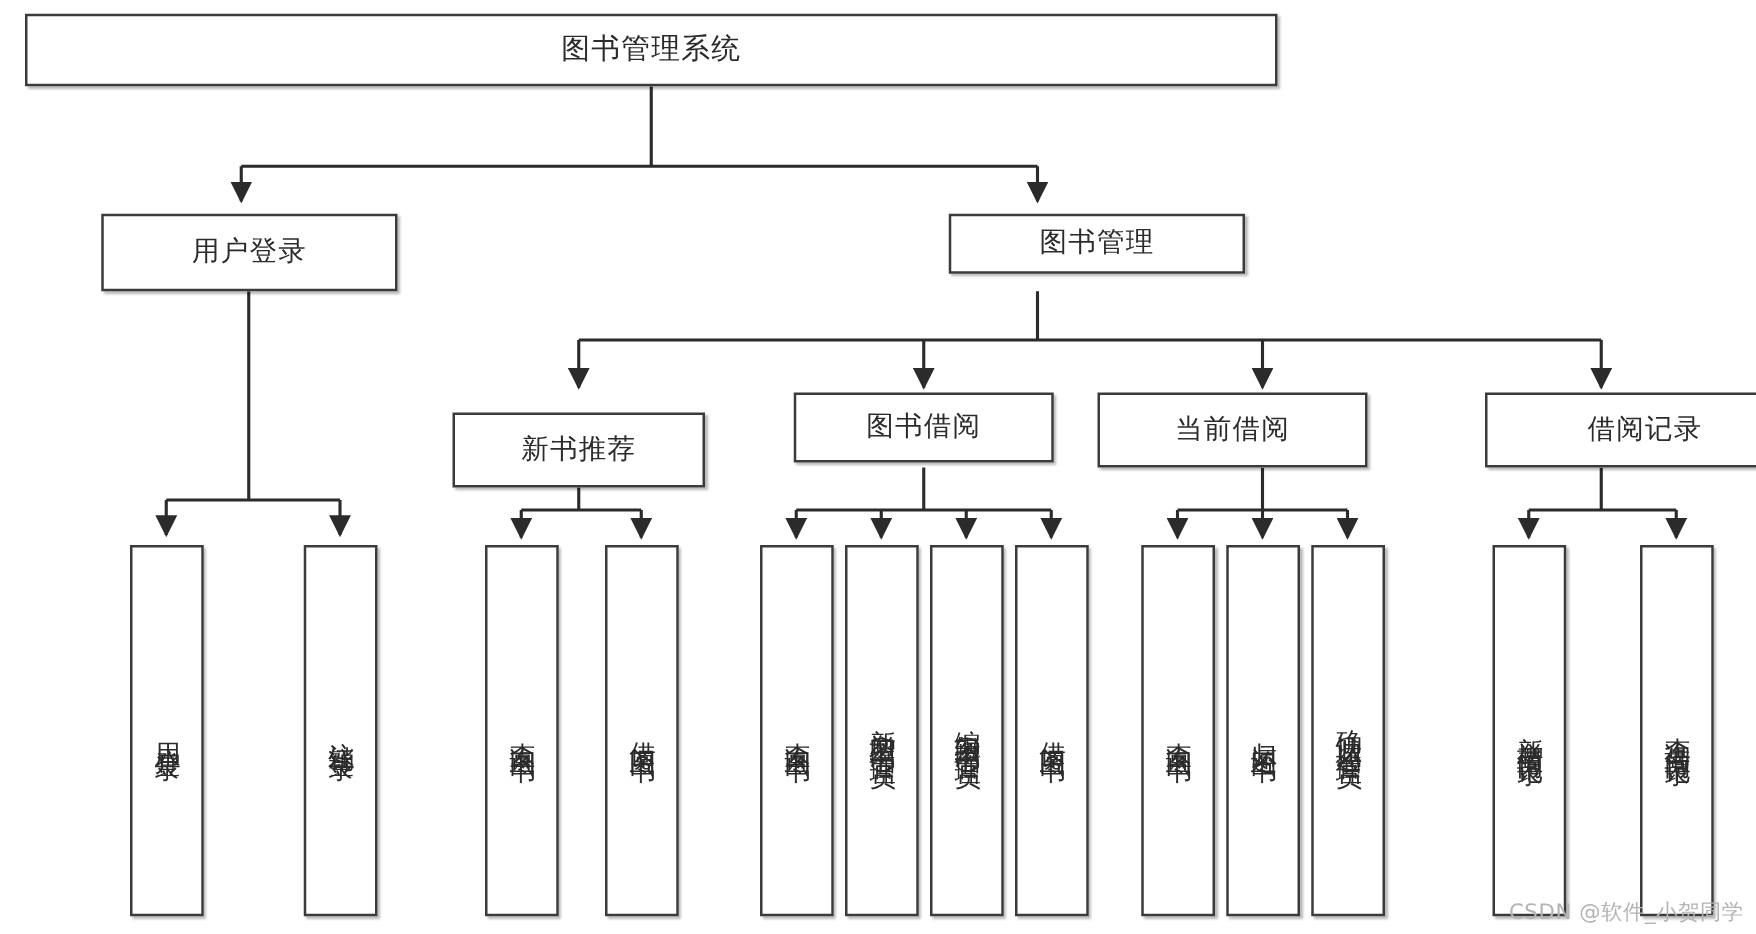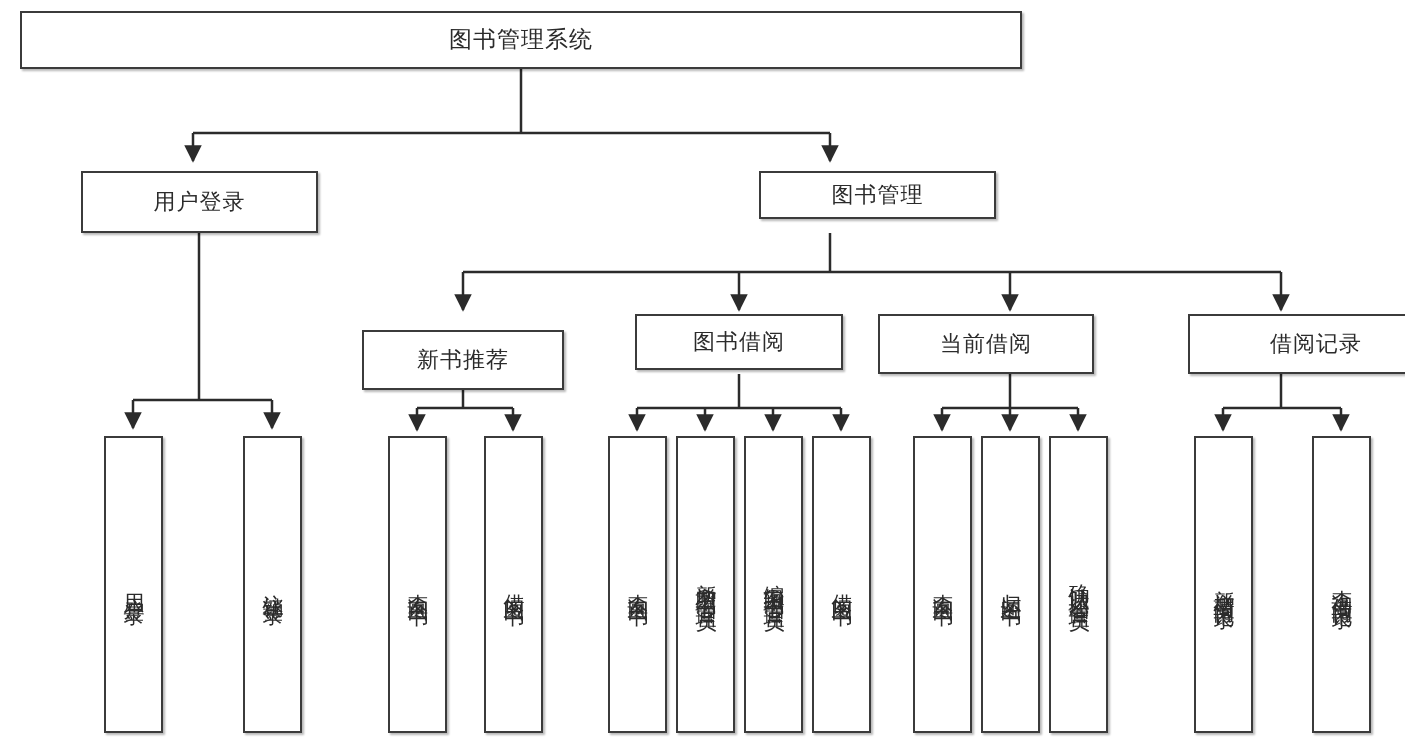--- a/index.html
+++ b/index.html
@@ -183,14 +183,15 @@
     <span class="label">确认归还（管理员）</span>
   </div>
 
   <div class="node vert" style="left:1194px; top:436px; width:59px; height:297px;">
     <span class="label">新增借阅记录</span>
   </div>
   <div class="node vert" style="left:1312px; top:436px; width:59px; height:297px;">
     <span class="label">查询借阅记录</span>
   </div>
 
+  <div class="watermark">CSDN @软件_小贺同学</div>
 
 </div>
 
 </body></html>

